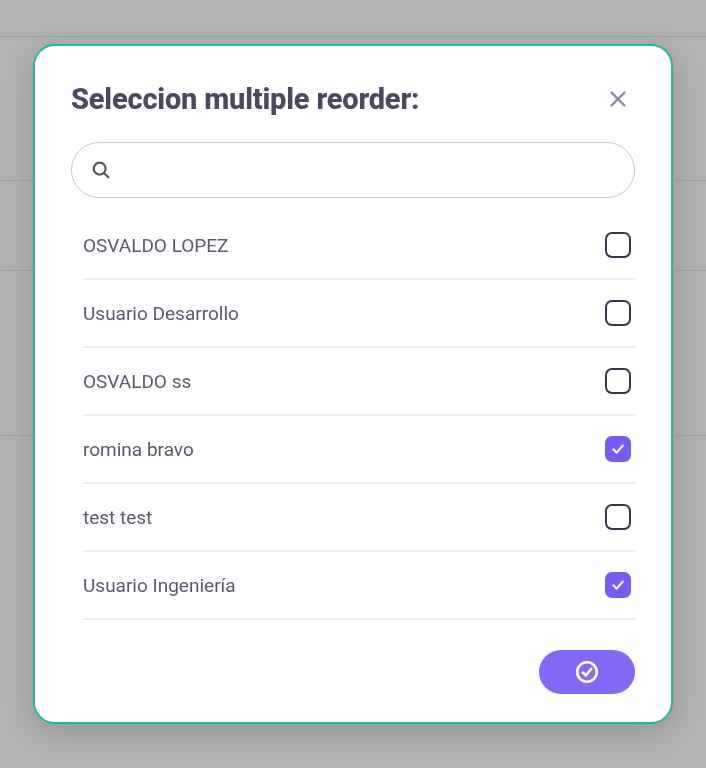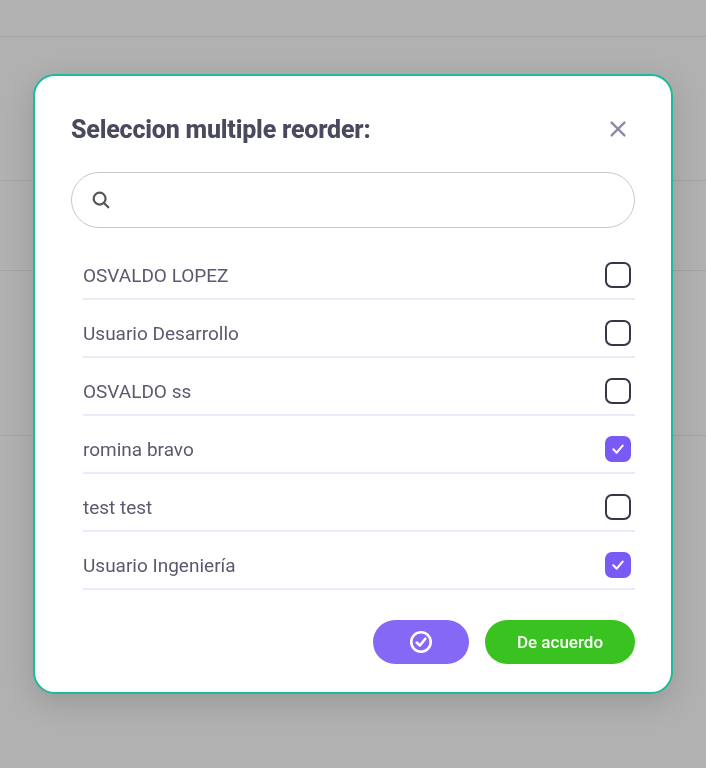--- a/index.html
+++ b/index.html
@@ -28,21 +28,21 @@
       border-radius: 22px;
       padding: 36px 36px 28px 36px;
       box-shadow: 0 8px 30px rgba(0,0,0,0.15);
       position: relative;
     }
     .dialog-header {
       display: flex; align-items: center; justify-content: space-between;
       margin-bottom: 26px;
     }
     .dialog-title {
-      font-size: 25px;
+      font-size: 29px;
       font-weight: 800;
       color: #4a4a5e;
       letter-spacing: -0.2px;
     }
     .close-btn {
       width: 34px; height: 34px; display:flex; align-items:center; justify-content:center;
       cursor: pointer; color:#8c8ca8;
       border:none; background:transparent;
     }
     .close-btn svg { display:block; }
@@ -61,21 +61,21 @@
       background: transparent;
       margin-left: 14px;
       font-family: inherit;
     }
     .search-input::placeholder { color:#9a9a9a; }
     .list {
       padding-left: 12px;
     }
     .list-item {
       display: flex; align-items: center; justify-content: space-between;
-      padding: 14px 4px 10px 0;
+      padding: 14px 4px 20px 0;
       border-bottom: 2px solid #ece9fb;
       margin-bottom: 6px;
     }
     .list-item-label {
       font-size: 19px;
       color: #5a5a6e;
       font-weight: 450;
     }
     .checkbox {
       width: 26px; height: 26px;
@@ -183,16 +183,15 @@
         </div>
       </div>
 
     <div class="footer">
       <button class="btn btn-confirm-icon">
         <svg width="26" height="26" viewBox="0 0 24 24" fill="none" stroke="currentColor" stroke-width="2.4" stroke-linecap="round" stroke-linejoin="round">
           <circle cx="12" cy="12" r="9"></circle>
             <polyline points="8 12.5 11 15.2 16 9"></polyline>
         </svg>
       </button>
-      <button class="btn btn-ok">De acuerdo</button>
     </div>
   </div>
 </div>
 
 </body></html>

